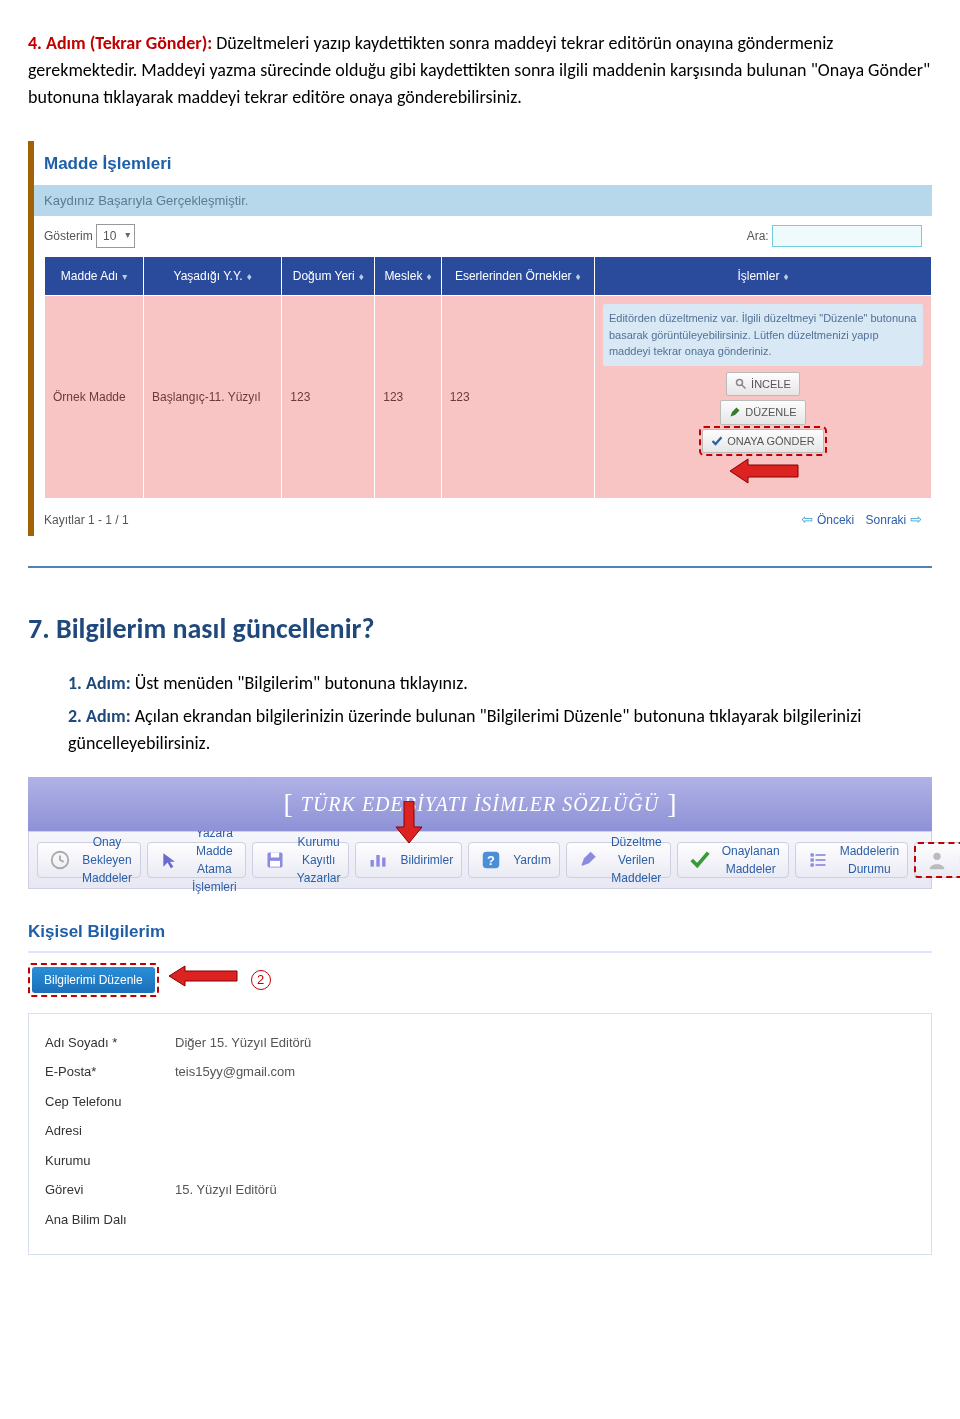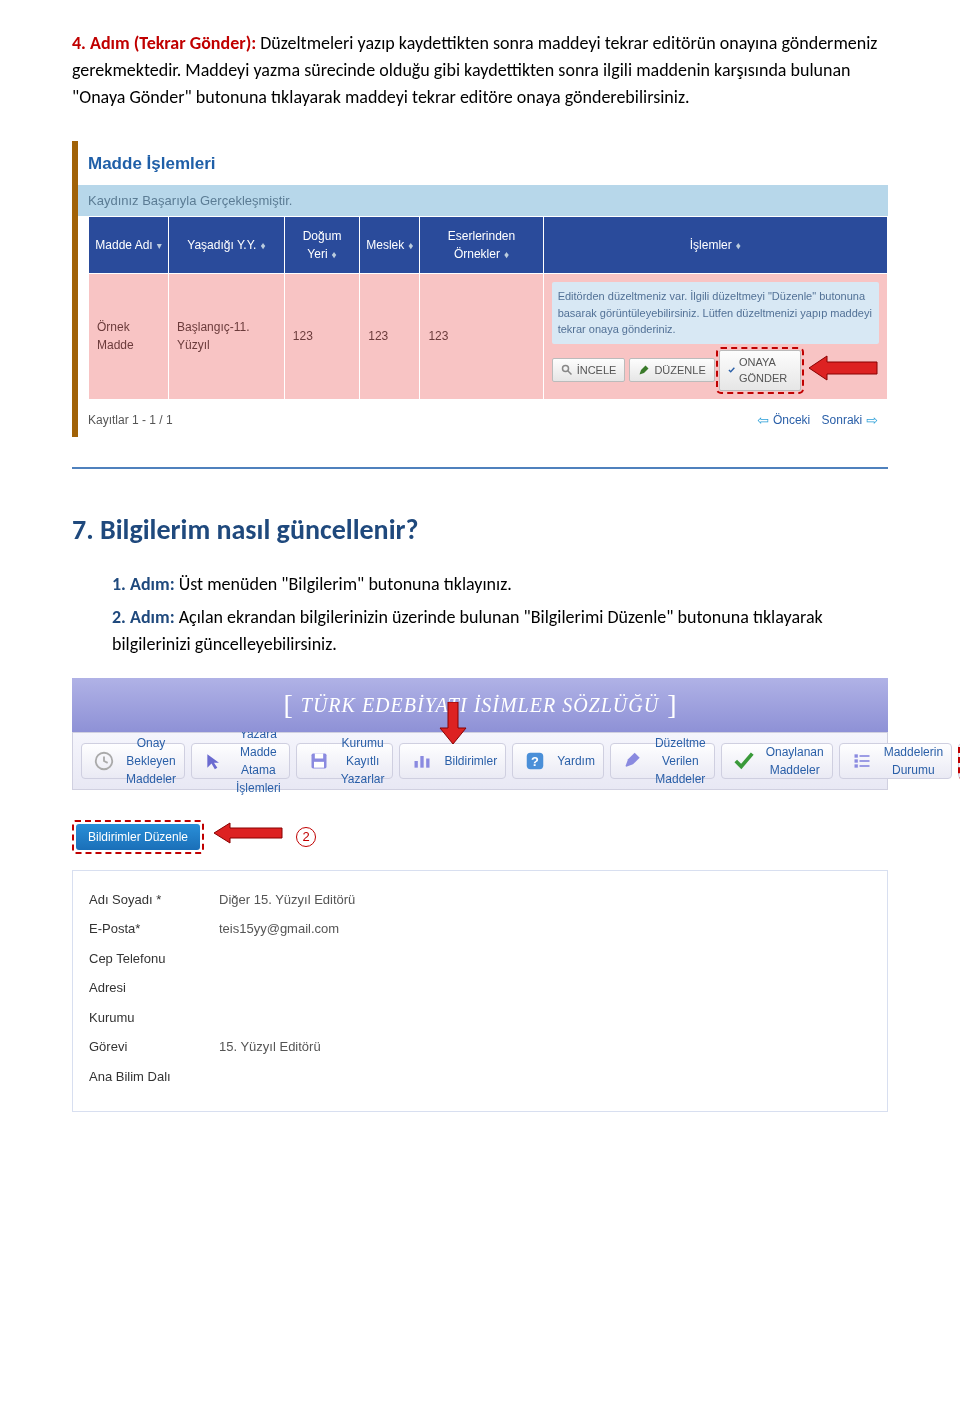--- a/index.html
+++ b/index.html
@@ -1,17 +1,17 @@
 <!DOCTYPE html>
 <html><head>
 <meta charset="utf-8">
 <style>
   * { box-sizing: border-box; margin: 0; padding: 0; }
   body { font-family: Calibri, Arial, sans-serif; width: 960px; background: #fff; color: #000; font-size: 16px; line-height: 1.5; }
-  .page { padding: 30px 72px; }
+  .page { padding: 30px 28px; }
   .step-heading { color: #1f497d; font-weight: bold; display: inline; }
   .step-heading-red { color: #c00000; font-weight: bold; display: inline; }
   .body-text { display: inline; }
   .para { margin-bottom: 6px; font-size: 18px;}
   .section-heading { color: #1f497d; font-size: 28px; font-weight: bold; margin: 40px 0 20px 0; }
   .indent { padding-left: 40px; }
   hr.sep { border: none; border-top: 2px solid #4f81bd; margin: 30px 0; }
 
   
   .shot1 { border-left: 6px solid #a16207; margin: 30px 0 10px 0; padding: 0; font-family: Arial, sans-serif; }
@@ -21,21 +21,21 @@
   .controls-row { display: flex; justify-content: space-between; align-items: center; padding: 8px 10px; font-size: 12px; color: #555; }
   .select { border: 1px solid #999; padding: 2px 18px 2px 6px; font-size: 12px; background: #fff; position: relative; display:inline-block; }
   .select::after { content:"▾"; position:absolute; right:4px; top:2px; color:#666; font-size:10px; }
   .search-input { border: 1px solid #6fcfe0; background: #eefafc; width: 150px; height: 22px; padding: 2px 4px; font-size:12px; }
   .gridtable { width: calc(100% - 10px); margin-left:10px; border-collapse: collapse; font-size: 12px; }
   .gridtable th { background: #2a4b9b; color: #fff; padding: 10px 6px; text-align: center; font-weight: normal; border: 1px solid #fff; position:relative; }
   .sort-arrow { color:#bcd; font-size:10px; margin-left:4px;}
   .gridtable td { background: #f8c4c4; color: #6b3b3b; padding: 14px 8px; border: 1px solid #fff; vertical-align: middle; }
   .gridtable td.ops { background: #f8c4c4; padding: 8px; }
   .ops-msg { background: #d8e8f4; color: #527196; font-size: 11px; padding: 6px; border-radius: 2px; margin-bottom: 6px; }
-  .ops-btns { display:flex; gap:4px; justify-content:flex-start; align-items:center;}
+  .ops-btns { display:flex; gap:4px; justify-content:flex-start; align-items:center;flex-direction:column;}
   .mini-btn { background: linear-gradient(#fdfdfd,#e6e6e6); border: 1px solid #bbb; border-radius: 2px; padding: 3px 8px; font-size: 11px; color:#555; display:inline-flex; align-items:center; gap:4px; cursor:pointer;}
   .mini-btn.highlighted { outline: 2px dashed #c00000; outline-offset: 1px; }
   .mag-icon { width:12px; height:12px; display:inline-block; }
   .pen-icon { width:12px; height:12px; display:inline-block; color:#3a7a2a;}
   .check-icon { width:12px; height:12px; display:inline-block; color:#2a5fa8;}
   .arrow-left-big { display:inline-block; vertical-align:middle; margin-left:4px;}
   .arrow-left-big svg { width:70px; height:28px; }
   .pager-row { display:flex; justify-content:space-between; padding: 10px 10px 6px 10px; font-size:12px; color:#555; align-items:center;}
   .pager-links { display:flex; align-items:center; gap:4px; color:#2a5fa8;}
   .pager-links .arrow { color:#2a9fd8; font-size:14px;}
@@ -77,20 +77,30 @@
 
   <p class="para">
     <span class="step-heading-red">4. Adım (Tekrar Gönder):</span>
     <span class="body-text"> Düzeltmeleri yazıp kaydettikten sonra maddeyi tekrar editörün onayına göndermeniz gerekmektedir. Maddeyi yazma sürecinde olduğu gibi kaydettikten sonra ilgili maddenin karşısında bulunan "Onaya Gönder" butonuna tıklayarak maddeyi tekrar editöre onaya gönderebilirsiniz.</span>
   </p>
 
   <div class="shot1">
     <div class="shot1-inner">
       <div class="panel-title">Madde İşlemleri</div>
       <div class="success-bar">Kaydınız Başarıyla Gerçekleşmiştir.</div>
+      <div class="controls-row">
+        <div>
+          <span>Gösterim</span>
+          <span class="select">10</span>
+        </div>
+        <div>
+          <span>Ara:</span>
+          <input class="search-input" value="" style="">
+        </div>
+      </div>
 
       <table class="gridtable">
         <thead>
           <tr>
             <th><span>Madde Adı</span><span class="sort-arrow">▾</span></th>
             <th><span>Yaşadığı Y.Y.</span><span class="sort-arrow">♦</span></th>
             <th><span>Doğum Yeri</span><span class="sort-arrow">♦</span></th>
             <th><span>Meslek</span><span class="sort-arrow">♦</span></th>
             <th><span>Eserlerinden Örnekler</span><span class="sort-arrow">♦</span></th>
             <th style="width:38%"><span>İşlemler</span><span class="sort-arrow">♦</span></th>
@@ -271,23 +281,24 @@
                 <circle cx="12" cy="12" r="8" fill="none" stroke="#d22" stroke-width="3"></circle>
                 <line x1="12" y1="3" x2="12" y2="12" stroke="#d22" stroke-width="3"></line>
               </svg>
             </span>
           <span class="mlabel">ÇIKIŞ</span>
         </div>
       </div>
     </div>
 
     <div class="kisi-panel">
+      <div class="kisi-title">Kişisel Bilgilerim</div>
       <div class="edit-row">
         <span class="dashed-wrap">
-          <button class="edit-btn">Bildirimler Düzenle</button>
+          <button class="edit-btn">Bilgilerimi Düzenle</button>
         </span>
         <span class="red-arrow-left2">
           <svg viewBox="0 0 70 24">
               <polygon points="0,12 16,2 16,7 68,7 68,17 16,17 16,22" fill="#d22" stroke="#800"></polygon>
             </svg>
         </span>
         <span class="circ2">2</span>
       </div>
 
       <div class="info-box">

